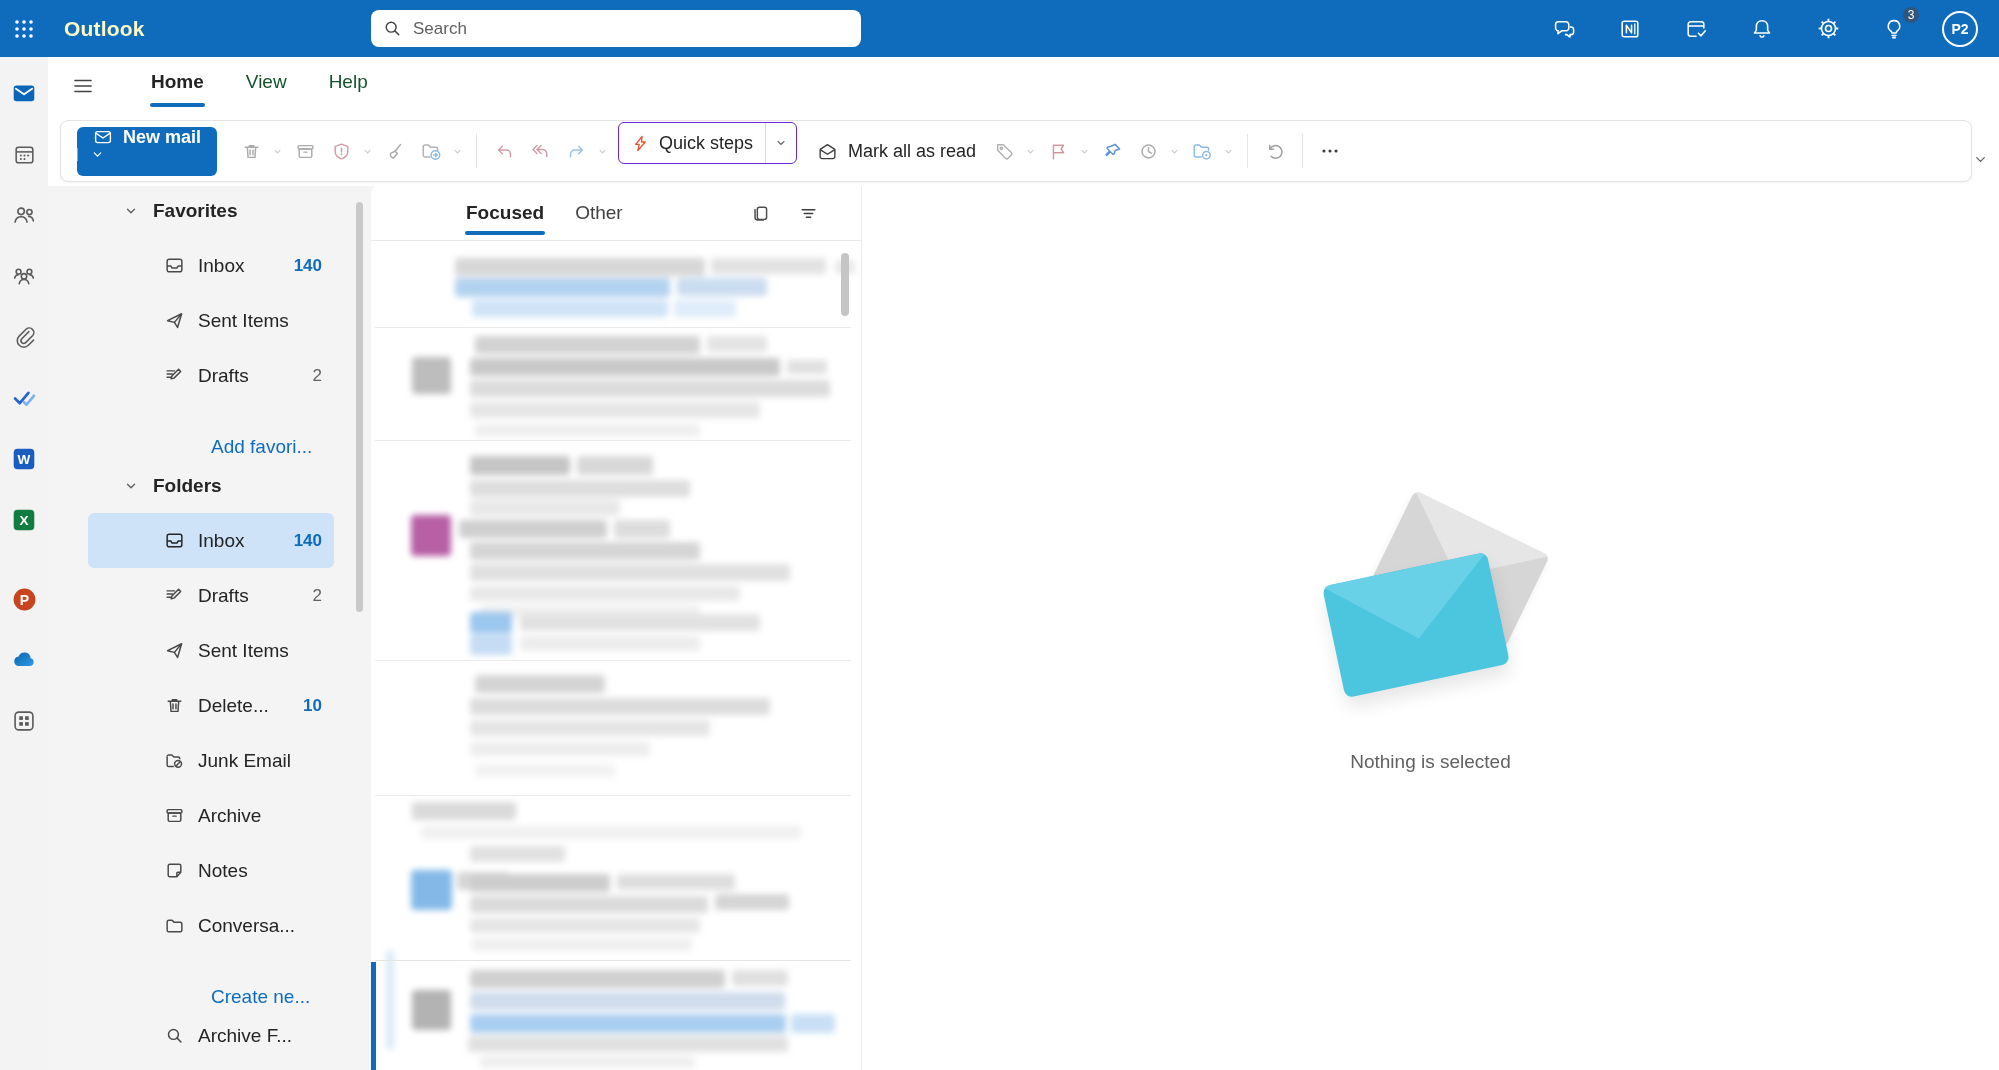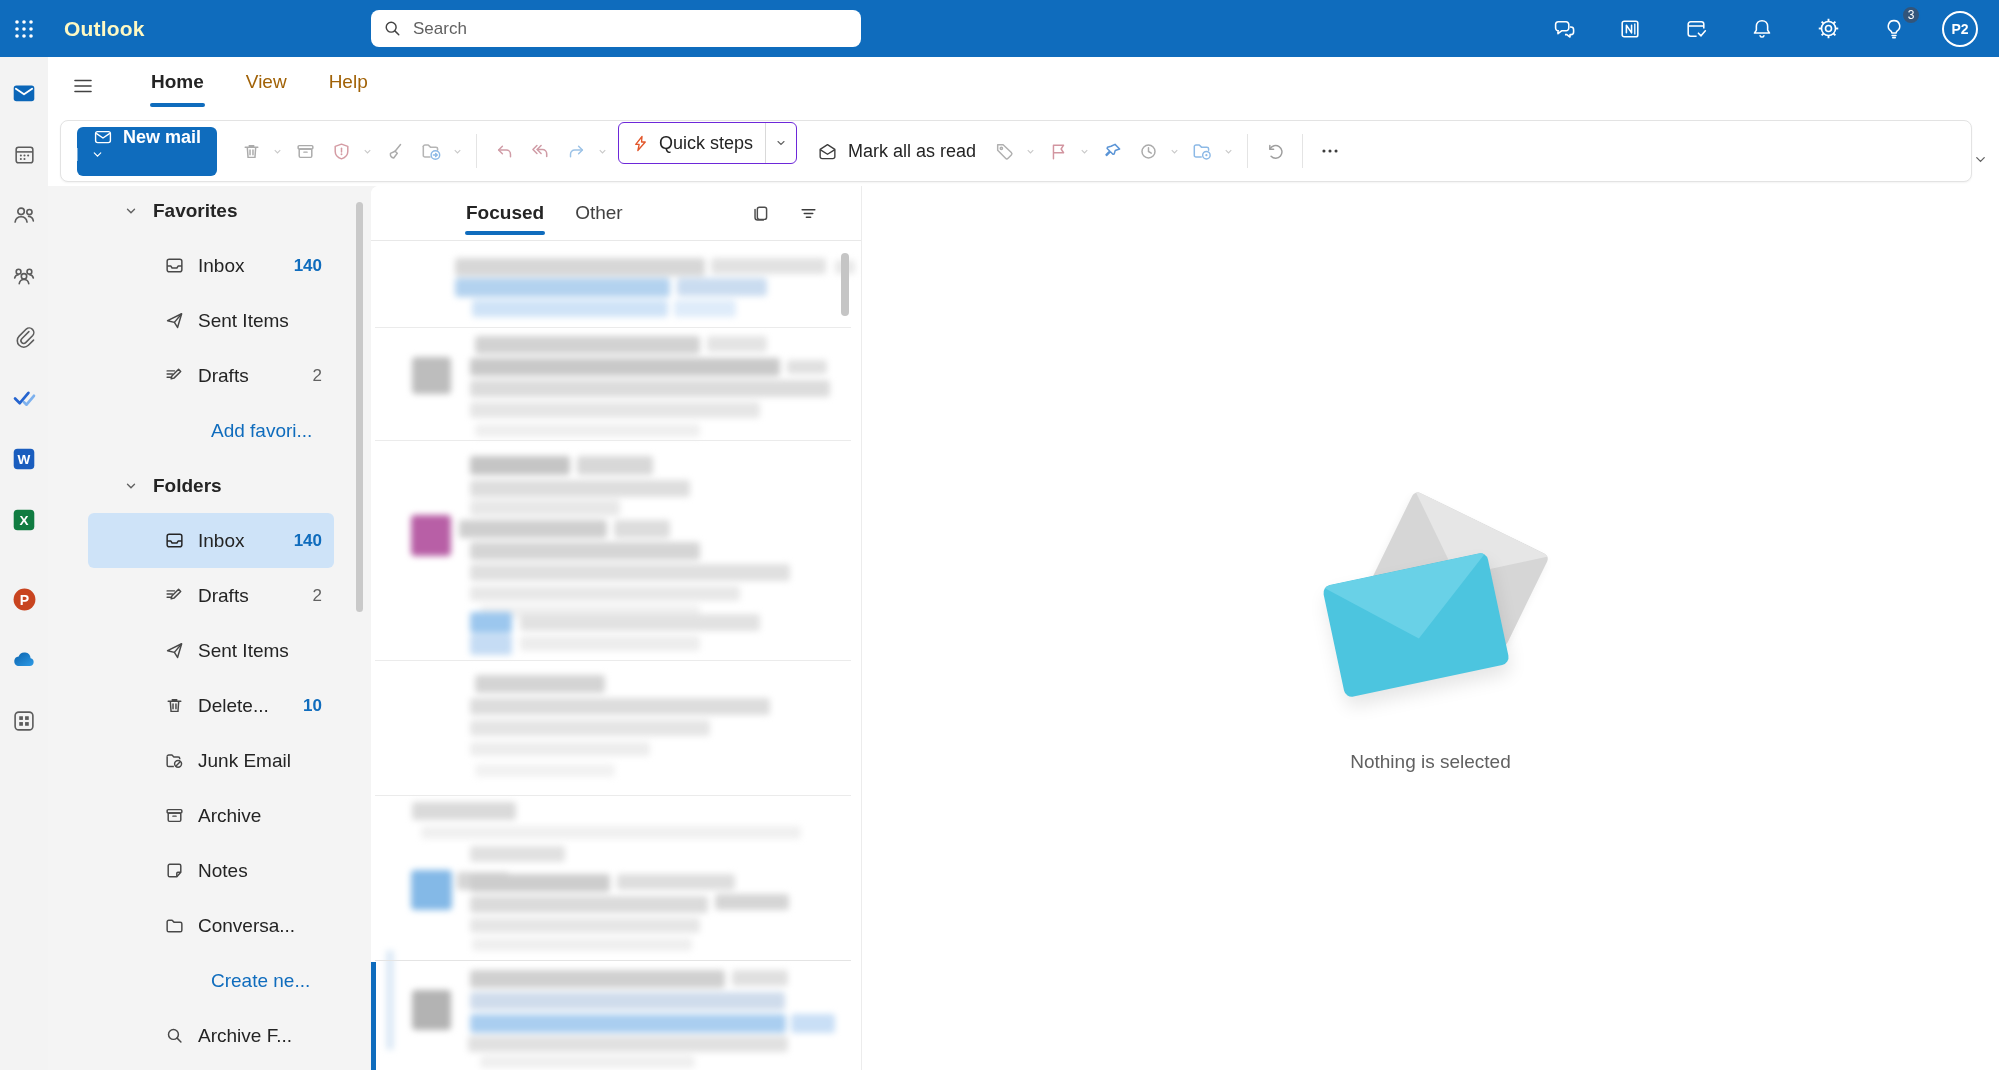--- a/index.html
+++ b/index.html
@@ -21,21 +21,21 @@
   .avatar{width:36px;height:36px;border-radius:50%;border:2px solid #fff;display:flex;align-items:center;justify-content:center;
           color:#fff;font-size:14px;font-weight:700;box-sizing:border-box;}
   
   .rail{position:absolute;left:0;top:57px;bottom:0;width:48px;background:#f3f3f3;display:flex;flex-direction:column;align-items:center;padding-top:16px;box-sizing:border-box;z-index:5;}
   .rbtn{width:48px;height:40px;display:flex;align-items:center;justify-content:center;cursor:pointer;margin-bottom:21px;}
   .rbtn.gap{margin-top:18px;}
   
   .band{position:absolute;left:48px;right:0;top:57px;height:129px;background:#fff;z-index:4;}
   .hamburger{position:absolute;left:18px;top:12px;width:34px;height:34px;display:flex;align-items:center;justify-content:center;cursor:pointer;}
   .tabs{position:absolute;left:101px;top:8px;display:flex;gap:38px;}
-  .tab{font-size:19px;color:#a16207;padding:6px 2px;cursor:pointer;position:relative;}
+  .tab{font-size:19px;color:#14532d;padding:6px 2px;cursor:pointer;position:relative;}
   .tab.sel{font-weight:700;color:#242424;}
   .tab.sel::after{content:"";position:absolute;left:1px;right:1px;bottom:-8px;height:4px;border-radius:2px;background:#0f6cbd;}
   .cmdbar{position:absolute;left:12px;right:27px;top:63px;height:62px;background:#fff;border:1px solid #e3e3e3;border-radius:8px;
           box-shadow:0 1px 2px rgba(0,0,0,.05);display:flex;align-items:center;padding:0 10px;box-sizing:border-box;}
   .newmail{display:flex;height:49px;border-radius:6px;overflow:hidden;background:#0f6cbd;cursor:pointer;margin-left:6px;flex-direction:column;}
   .nm-main{display:flex;align-items:center;gap:10px;color:#fff;font-size:18px;font-weight:700;padding:0 16px;}
   .nm-arrow{width:38px;display:flex;align-items:center;justify-content:center;border-left:1px solid rgba(255,255,255,.45);}
   .ibtn{width:36px;height:36px;display:flex;align-items:center;justify-content:center;border-radius:5px;cursor:pointer;}
   .chev{width:16px;height:36px;display:flex;align-items:center;justify-content:center;cursor:pointer;margin-right:2px;}
   .vdiv{width:1px;height:34px;background:#e4e4e4;margin:0 9px;}
@@ -48,21 +48,21 @@
   .content{position:absolute;left:48px;right:0;top:186px;bottom:0;background:#f4f4f4;}
   
   .fplist{position:absolute;left:12px;top:-3px;width:305px;}
   .fhead{height:55px;display:flex;align-items:center;margin-left:28px;font-size:19px;font-weight:700;color:#242424;cursor:pointer;}
   .fhead svg{margin-left:36px;}
   .fhead span{margin-left:15px;}
   .frow{height:55px;display:flex;align-items:center;margin-left:28px;width:246px;border-radius:6px;font-size:19px;color:#242424;cursor:pointer;box-sizing:border-box;}
   .frow .ficon{margin-left:75px;width:22px;display:flex;justify-content:center;}
   .frow .flabel{margin-left:13px;white-space:nowrap;}
   .frow.sel{background:#cee3f8;}
-  .frow.link{color:#0f6cbd;padding-left:110px;}
+  .frow.link{color:#0f6cbd;padding-left:110px;align-items:flex-end;}
   .count{margin-left:auto;margin-right:12px;font-size:17px;font-weight:700;color:#0f6cbd;}
   .count.grey{color:#616161;font-weight:400;}
   .fscroll{position:absolute;left:308px;top:16px;width:7px;height:410px;border-radius:4px;background:#c9c9c9;cursor:pointer;}
   
   .panel{position:absolute;left:323px;right:0;top:0;bottom:0;background:#fff;border-top-left-radius:8px;}
   .mlist{position:absolute;left:0;top:0;bottom:0;width:490px;border-right:1px solid #ececec;}
   .mlhead{position:absolute;left:0;right:0;top:0;height:54px;background:#fff;border-bottom:1px solid #e8e8e8;z-index:3;border-top-left-radius:8px;}
   .mltabs{position:absolute;left:95px;top:0;height:100%;display:flex;gap:31px;align-items:center;}
   .mltab{font-size:19px;color:#424242;cursor:pointer;position:relative;height:100%;display:flex;align-items:center;}
   .mltab.sel{font-weight:700;color:#242424;}

